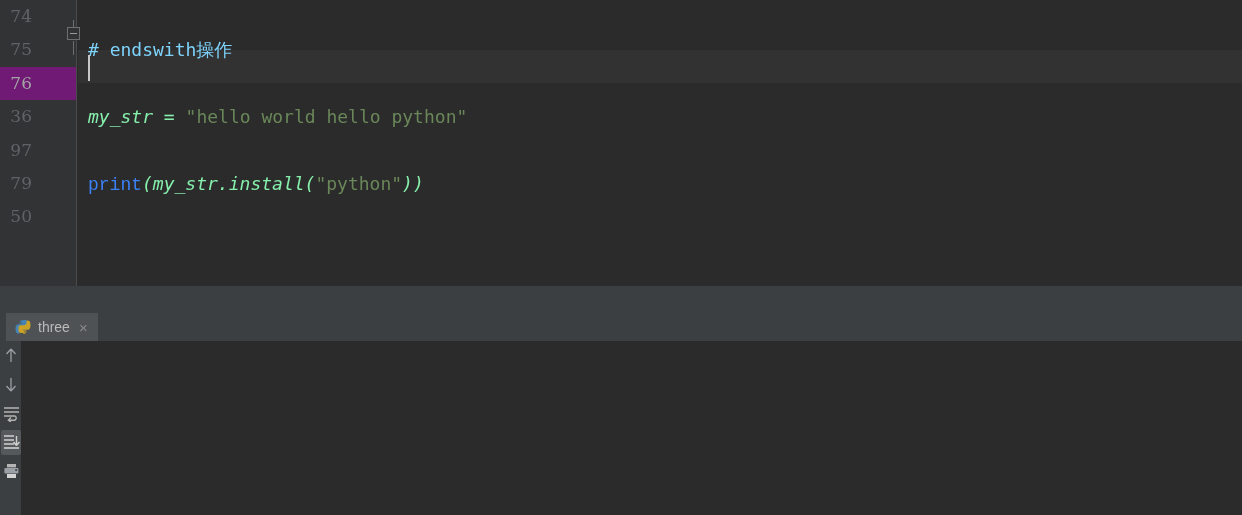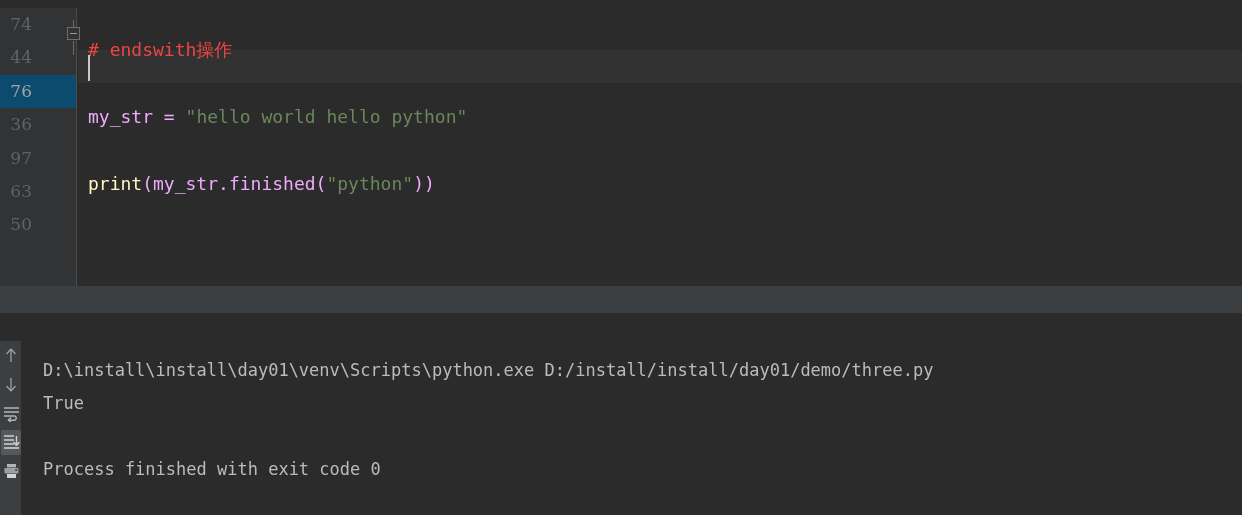--- a/index.html
+++ b/index.html
@@ -12,35 +12,35 @@
   }
 
   #app { position: relative; width: 1242px; height: 515px; background: #2b2b2b; }
 
   
   .editor {
     position: absolute; left: 0; top: 0; width: 1242px; height: 286px;
     background: #2b2b2b; overflow: hidden;
   }
   .gutter {
-    position: absolute; left: 0; top: 8px; width: 77px; height: 286px;
+    position: absolute; left: 0; top: 0; width: 77px; height: 286px;
     background: #313335;
     border-right: 1px solid #4b4b4b;
   }
   .gutter-line {
     position: relative;
     height: 33.4px; line-height: 33.4px;
     text-align: right;
     padding-right: 44px;
     color: #606366;
     font-size: 17px;
     font-family: "DejaVu Serif", "Liberation Serif", serif;
     white-space: nowrap;
   }
-  .gutter-line.active { color: #a4a3a3; background: #0c4a6e; }
+  .gutter-line.active { color: #a4a3a3; background: #701a75; }
 
   
   .fold-marker {
     position: absolute;
     left: 67px; top: 27px;
     width: 13px; height: 13px;
     border: 1px solid #6e6e6e;
     background: #313335;
     z-index: 5;
   }
@@ -75,24 +75,24 @@
   }
 
   .caret {
     position: absolute;
     left: 88px; top: 55px;
     width: 2px; height: 26px;
     background: #c8c8c8;
     z-index: 10;
   }
 
-  .tok-comment { color: #ef4444; }
+  .tok-comment { color: #7dd3fc; }
   .tok-string  { color: #6a8759; }
-  .tok-fn      { color: #fef9c3; }
-  .tok-plain   { color: #f0abfc; }
+  .tok-fn      { color: #3b82f6; font-family: Liberation Mono, monospace; }
+  .tok-plain   { color: #86efac; font-style: italic; }
 
   
   .gap-band {
     position: absolute; left: 0; top: 286px; width: 1242px; height: 27px;
     background: #3c3f41;
   }
 
   
   .console-panel {
     position: absolute; left: 0; top: 313px; width: 1242px; height: 202px;
@@ -153,57 +153,69 @@
 </style>
 </head>
 <body>
 
 <div id="app">
 
   <div class="editor">
 
     <div class="gutter">
       <div class="gutter-line">74</div>
-      <div class="gutter-line">44</div>
+      <div class="gutter-line">75</div>
       <div class="gutter-line active">76</div>
       <div class="gutter-line">36</div>
       <div class="gutter-line">97</div>
-      <div class="gutter-line">63</div>
+      <div class="gutter-line">79</div>
       <div class="gutter-line">50</div>
     </div>
 
     <div class="fold-stem"></div>
     <div class="fold-marker"></div>
     <div class="fold-tail"></div>
 
     <div class="current-line-full"></div>
 
     <div class="code-area">
       <div class="code-line"></div>
 
       <div class="code-line"><span class="tok-comment"># endswith操作</span></div>
 
       <div class="code-line"></div>
 
       <div class="code-line"><span class="tok-plain">my_str = </span><span class="tok-string">"hello world hello python"</span></div>
 
       <div class="code-line"></div>
 
-      <div class="code-line"><span class="tok-fn">print</span><span class="tok-plain">(my_str.finished(</span><span class="tok-string">"python"</span><span class="tok-plain">))</span></div>
+      <div class="code-line"><span class="tok-fn">print</span><span class="tok-plain">(my_str.install(</span><span class="tok-string">"python"</span><span class="tok-plain">))</span></div>
 
       <div class="code-line"></div>
     </div>
 
     <div class="caret"></div>
   </div>
 
   <div class="gap-band"></div>
 
   <div class="console-panel">
 
+    <div class="tabbar">
+      <div class="tab">
+        <span class="py-icon">
+          <svg width="16" height="16" viewBox="0 0 16 16" xmlns="http://www.w3.org/2000/svg">
+            <path d="M7.7 1.2c-1.6 0-3 .4-3 2v1.6h3.2v.5H3.6c-1.3 0-2.4.8-2.8 2.3-.4 1.7-.4 2.8 0 4.6.3 1.4 1.1 2.3 2.4 2.3h1.2v-2c0-1.5 1.3-2.8 2.8-2.8h3.1c1.2 0 2.2-1 2.2-2.2V3.2c0-1.2-1-2-2.2-2.2-.8-.1-1.7 0-2.6.2zM6 2.5c.4 0 .7.3.7.7s-.3.7-.7.7-.7-.3-.7-.7.3-.7.7-.7z" fill="#4584b6"></path>
+            <path d="M8.3 14.8c1.6 0 3-.4 3-2v-1.6H8.1v-.5h4.3c1.3 0 2.4-.8 2.8-2.3.4-1.7.4-2.8 0-4.6-.3-1.4-1.1-2.3-2.4-2.3h-1.2v2c0 1.5-1.3 2.8-2.8 2.8H5.7c-1.2 0-2.2 1-2.2 2.2v3.3c0 1.2 1 2 2.2 2.2.8.1 1.7 0 2.6-.2zM10 13.5c-.4 0-.7-.3-.7-.7s.3-.7.7-.7.7.3.7.7-.3.7-.7.7z" fill="#c9a227"></path>
+          </svg>
+        </span>
+        <span class="tab-label">three</span>
+        <span class="tab-close">×</span>
+      </div>
+    </div>
 
     <div class="console-side">
       <div class="side-btn">
         <svg width="16" height="17" viewBox="0 0 16 17" xmlns="http://www.w3.org/2000/svg">
           <path d="M8 2 L8 15 M8 2 L3.5 7 M8 2 L12.5 7" stroke="#9aa0a6" stroke-width="1.3" fill="none"></path>
         </svg>
       </div>
       <div class="side-btn">
         <svg width="16" height="17" viewBox="0 0 16 17" xmlns="http://www.w3.org/2000/svg">
           <path d="M8 15 L8 2 M8 15 L3.5 10 M8 15 L12.5 10" stroke="#9aa0a6" stroke-width="1.3" fill="none"></path>
@@ -226,21 +238,15 @@
       <div class="side-btn">
         <svg width="17" height="16" viewBox="0 0 17 16" xmlns="http://www.w3.org/2000/svg">
           <rect x="4" y="1" width="9" height="3.4" fill="#b4b4b4"></rect>
           <rect x="1.4" y="5" width="14" height="5.6" rx="1" fill="#9aa0a6"></rect>
           <rect x="4" y="11" width="9" height="4" fill="#d3d3d3"></rect>
           <rect x="12.2" y="6.3" width="2" height="1.6" fill="#3c3f41"></rect>
         </svg>
       </div>
     </div>
 
-    <div class="console-out">
-      <div class="out-line">D:\install\install\day01\venv\Scripts\python.exe D:/install/install/day01/demo/three.py</div>
-      <div class="out-line">True</div>
-      <div class="out-line blank"></div>
-      <div class="out-line">Process finished with exit code 0</div>
-    </div>
 
   </div>
 </div>
 
 </body></html>

